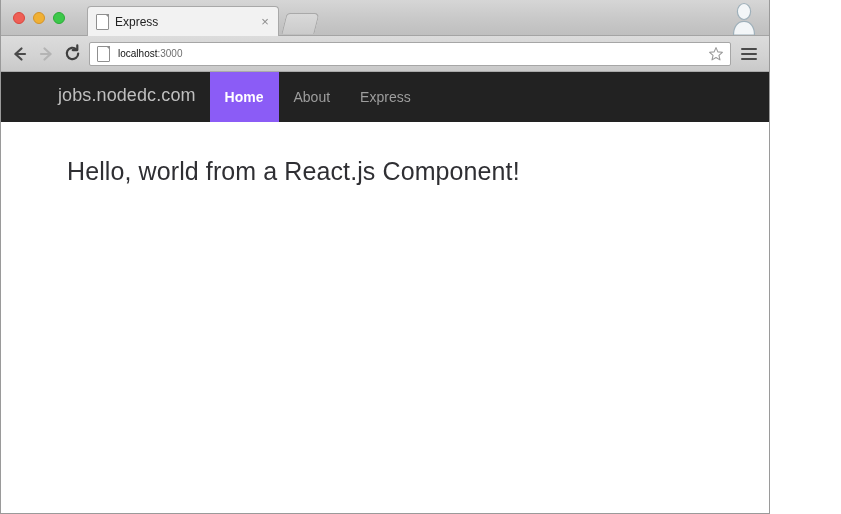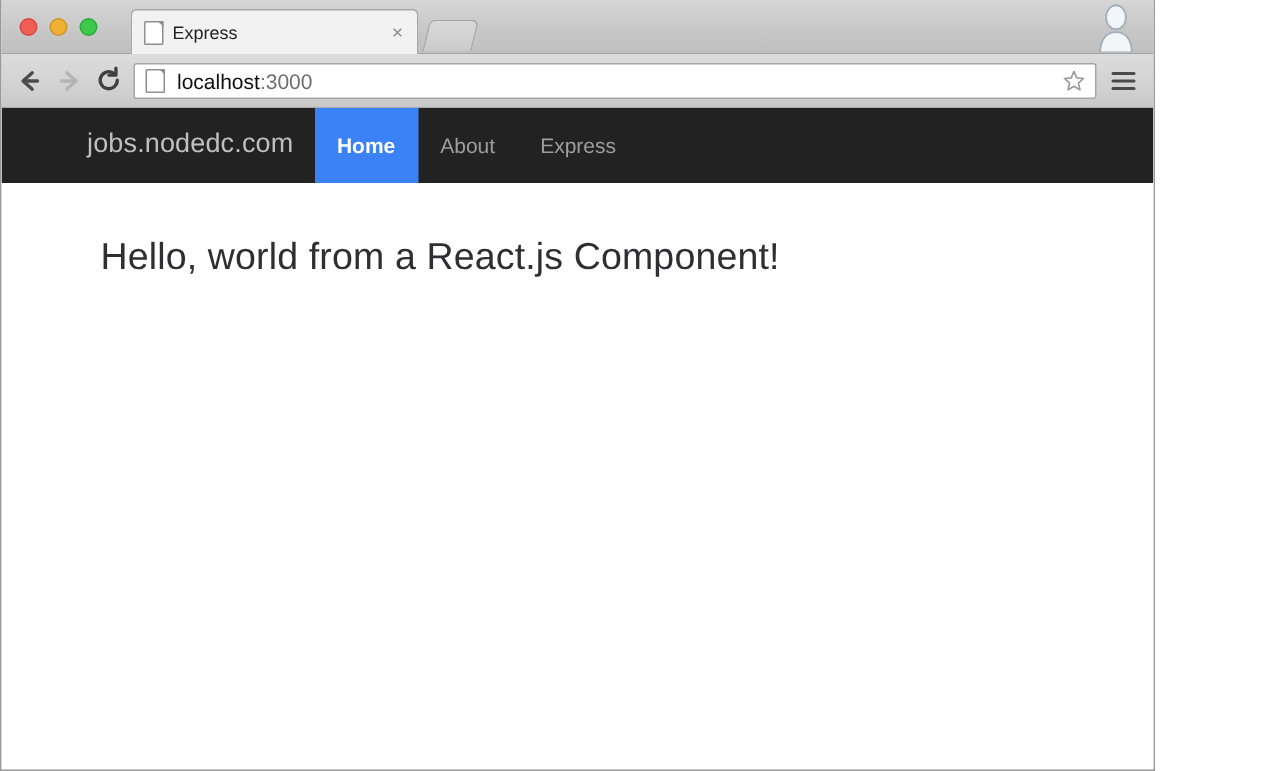--- a/index.html
+++ b/index.html
@@ -176,21 +176,21 @@
     box-sizing: border-box;
   }
   .omnibox-icon {
     flex: 0 0 auto;
     margin-right: 8px;
     display: flex;
     align-items: center;
   }
   .omnibox-text {
     flex: 1 1 auto;
-    font-size: 14px;
+    font-size: 10px;
     color: #6f6f6f;
     line-height: 16px;
     white-space: nowrap;
     overflow: hidden;
   }
   .omnibox-text .host { color: #101010; }
   .bookmark-star {
     flex: 0 0 auto;
     width: 20px;
     height: 20px;
@@ -249,21 +249,21 @@
   }
   .nav-link {
     display: flex;
     align-items: center;
     padding: 0 15px;
     font-size: 14px;
     color: #9d9d9d;
     white-space: nowrap;
   }
   .nav-link.active {
-    background: #3b82f6;
+    background: #8b5cf6;
     color: #ffffff;
     font-weight: bold;
   }
 
   .page-body {
     padding: 26px 0 0 0;
   }
   .page-heading {
     margin: 0;
     padding: 0 0 0 66px;

